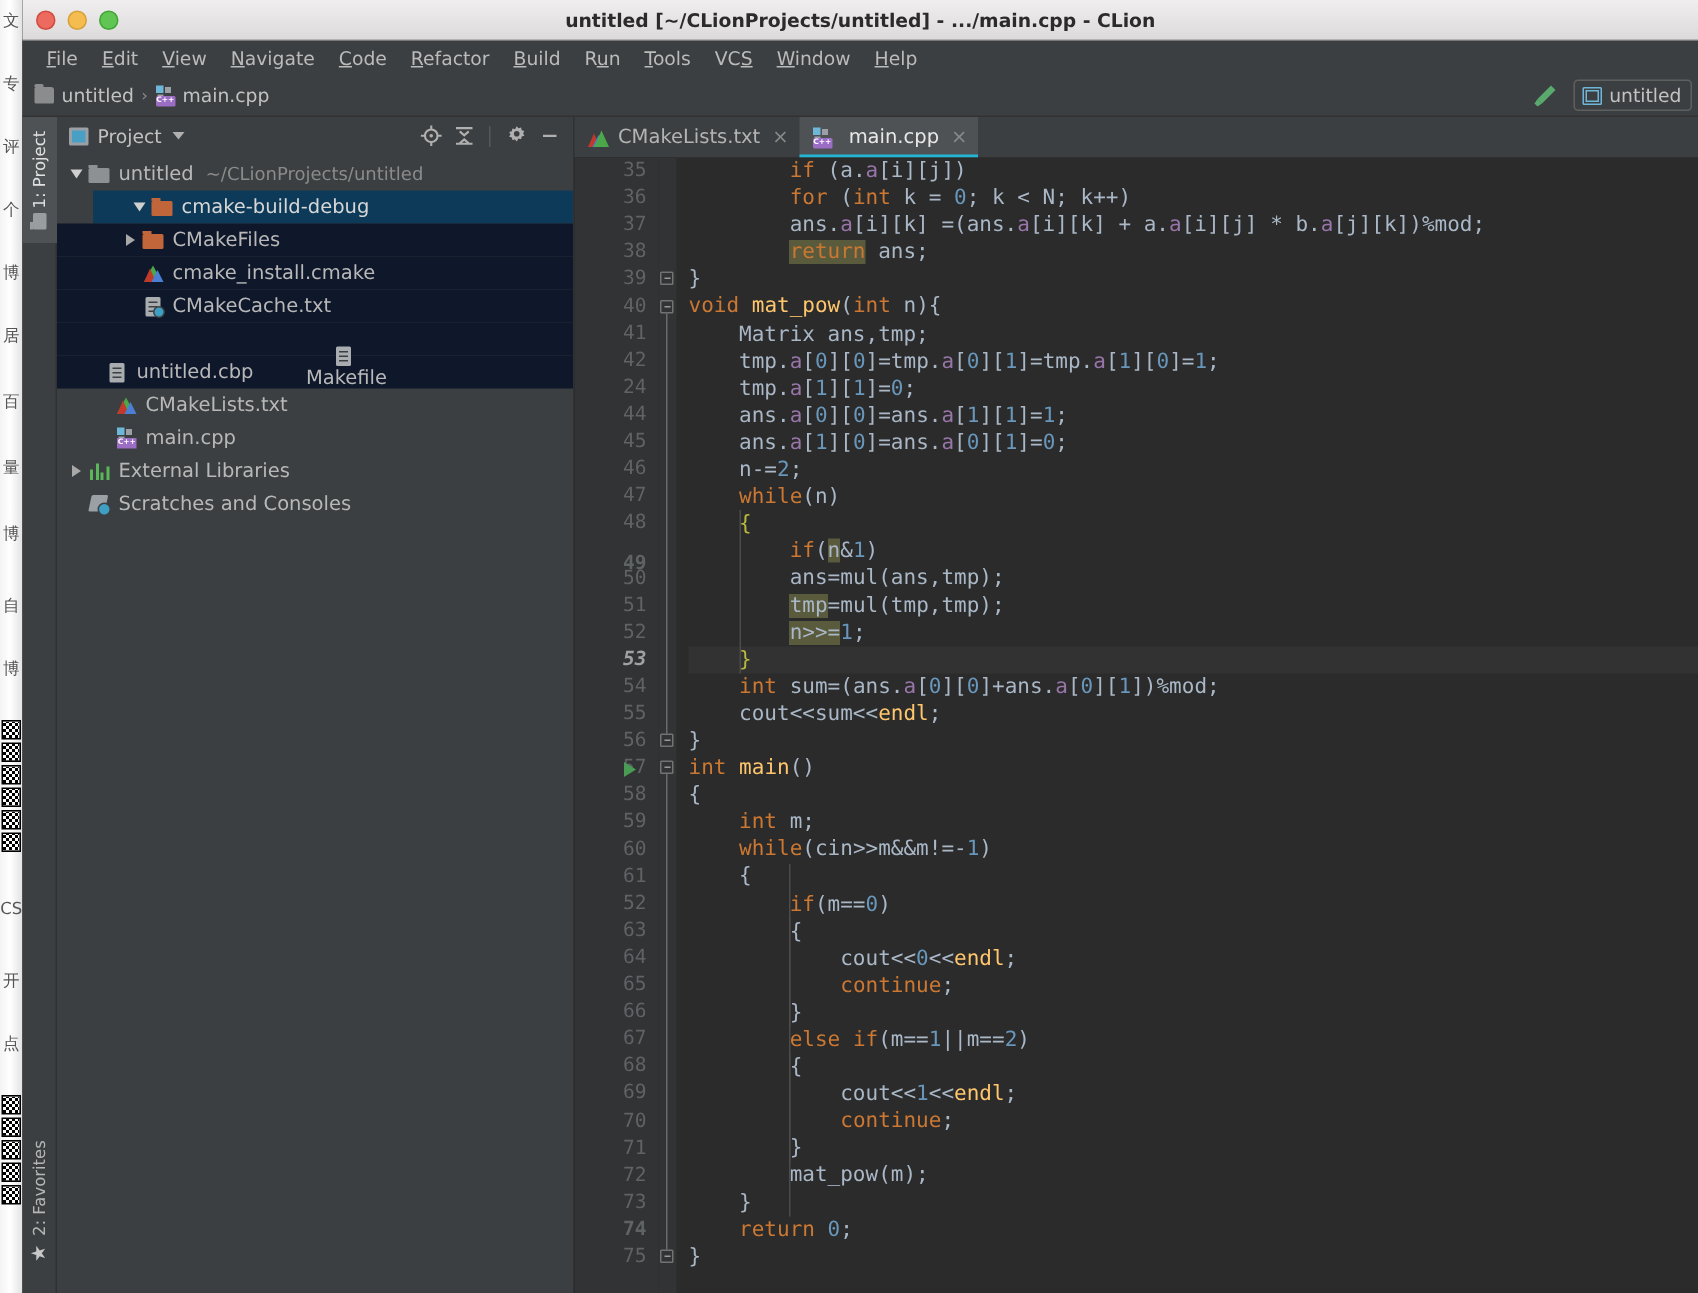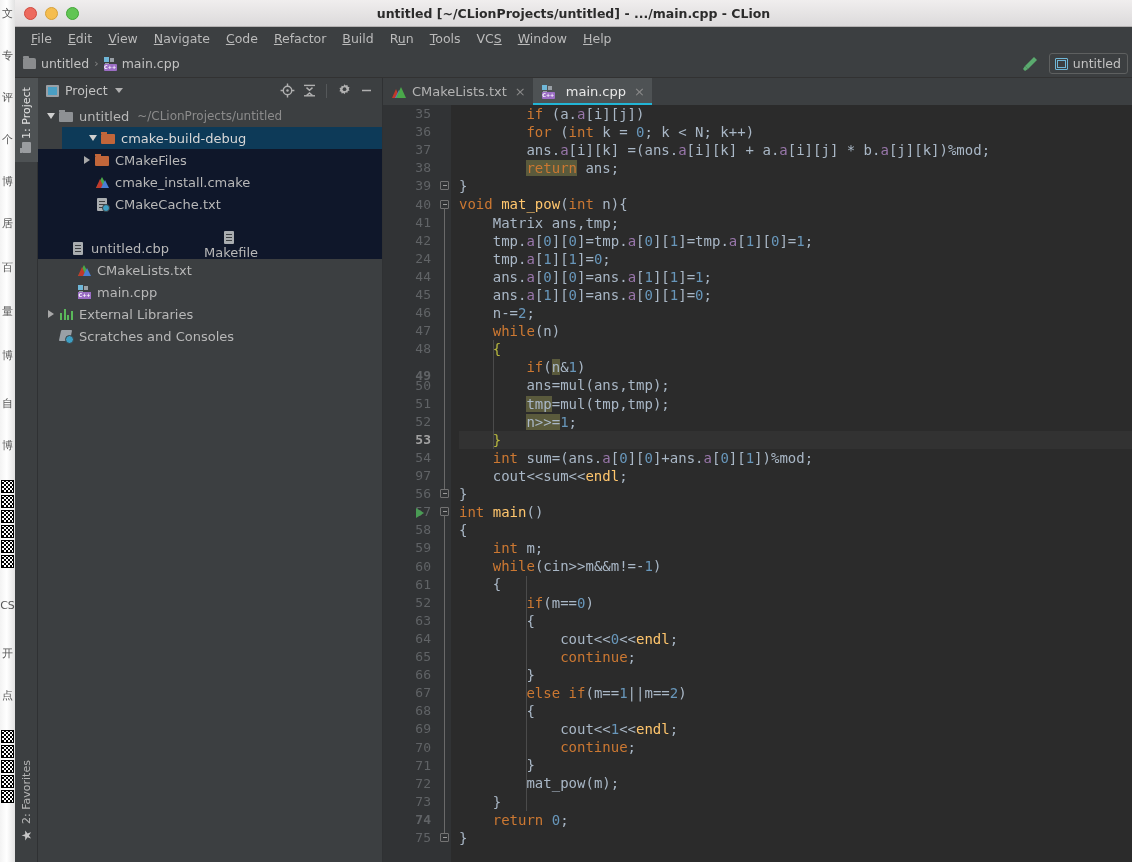--- a/index.html
+++ b/index.html
@@ -262,21 +262,21 @@
   #fold-strip { width: 12px; flex: 0 0 12px; background: #313335; position: relative; }
   #code-lines {
     flex: 1 1 auto; position: relative; font-family: "DejaVu Sans Mono", monospace;
     font-size: 14px; line-height: 18.1px; color: #a9b7c6; padding-left: 8px;
     white-space: pre;
   }
   .gl {
     position: absolute; right: 8px; color: #606366; font-size: 13px;
     line-height: 18.1px; height: 18.1px; text-align: right;
   }
-  .gl.cur { color: #a1a1a1; font-weight: bold; }
+  .gl.cur { color: #a1a1a1; font-weight: bold; font-style: italic; }
   .codeline { height: 18.1px; line-height: 18.1px; white-space: pre; }
   .codeline.cur-line { background: #323232; }
 
   
   .kw  { color: #cc7832; }
   .num { color: #6897bb; }
   .fn  { color: #ffc66d; }
   .fld { color: #9876aa; }
   .txt { color: #a9b7c6; }
   .brace-y { color: #b9b93f; }
@@ -577,21 +577,21 @@
             <div class="gl" style="top: 181px;">45</div>
             <div class="gl" style="top: 199.1px;">46</div>
             <div class="gl" style="top: 217.2px;">47</div>
             <div class="gl" style="top: 235.3px;">48</div>
             <div class="gl" style="top: 262px; font-weight: bold;">49</div>
             <div class="gl" style="top: 271.5px;">50</div>
             <div class="gl" style="top: 289.6px;">51</div>
             <div class="gl" style="top: 307.7px;">52</div>
             <div class="gl cur" style="top: 325.8px;">53</div>
             <div class="gl" style="top: 343.9px;">54</div>
-            <div class="gl" style="top: 362px;">97</div>
+            <div class="gl" style="top: 362px;">55</div>
             <div class="gl" style="top: 380.1px;">56</div>
             <div class="gl" style="top: 398.2px;">57</div>
             <div class="run-arrow" style="top: 403.2px; left: 33px;"></div>
             <div class="gl" style="top: 416.3px;">58</div>
             <div class="gl" style="top: 434.4px;">59</div>
             <div class="gl" style="top: 452.5px;">60</div>
             <div class="gl" style="top: 470.6px;">61</div>
             <div class="gl" style="top: 488.7px;">52</div>
             <div class="gl" style="top: 506.8px;">63</div>
             <div class="gl" style="top: 524.9px;">64</div>

